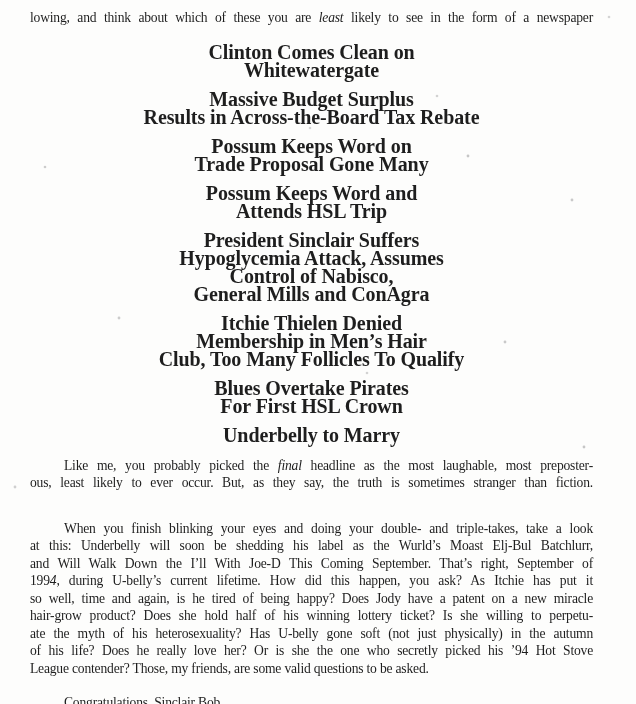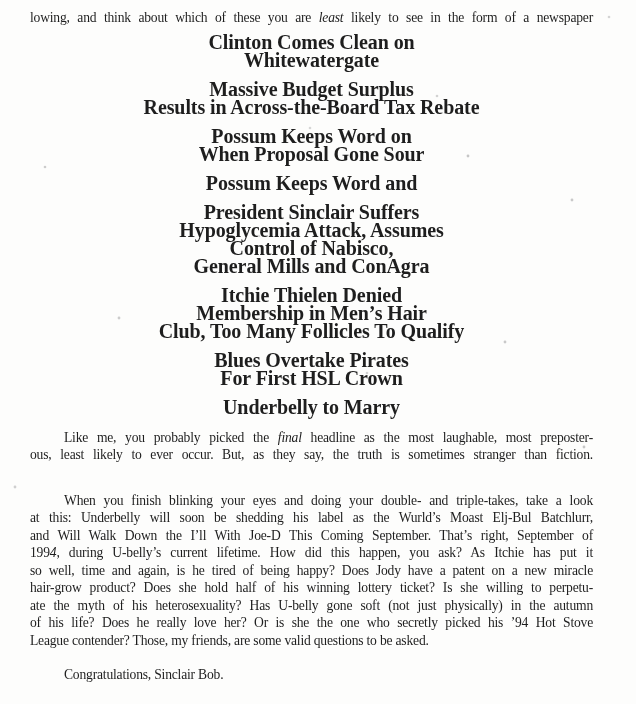--- a/index.html
+++ b/index.html
@@ -20,21 +20,21 @@
   .line{
     font-size:13.6px;
     line-height:17.5px;
     letter-spacing:-0.2px;
     text-align:justify;
     text-align-last:left;
   }
   .line.full{ text-align-last:justify; }
   .line.indent{ text-indent:34px; }
   .line .it{ font-style:italic; }
-  .intro{ margin-bottom:6px; }
+  .intro{ margin-bottom:16px; }
   .headline-group{
     text-align:center;
     font-weight:bold;
     font-size:20px;
     margin-bottom:11px;
     letter-spacing:-0.1px;
   }
   .headline-group:last-child{ margin-bottom:13px; }
   .headline-line{ line-height:18px; }
   .para-1{ margin-bottom:28px; }
@@ -70,24 +70,25 @@
       <div class="headline-group">
         <div class="headline-line">Clinton Comes Clean on</div>
         <div class="headline-line">Whitewatergate</div>
       </div>
       <div class="headline-group">
         <div class="headline-line">Massive Budget Surplus</div>
         <div class="headline-line">Results in Across-the-Board Tax Rebate</div>
       </div>
       <div class="headline-group">
         <div class="headline-line">Possum Keeps Word on</div>
-        <div class="headline-line">When Proposal Gone Sour</div>
+        <div class="headline-line">Trade Proposal Gone Many</div>
       </div>
       <div class="headline-group">
         <div class="headline-line">Possum Keeps Word and</div>
+        <div class="headline-line">Attends HSL Trip</div>
       </div>
       <div class="headline-group">
         <div class="headline-line">President Sinclair Suffers</div>
         <div class="headline-line">Hypoglycemia Attack, Assumes</div>
         <div class="headline-line">Control of Nabisco,</div>
         <div class="headline-line">General Mills and ConAgra</div>
       </div>
       <div class="headline-group">
         <div class="headline-line">Itchie Thielen Denied</div>
         <div class="headline-line">Membership in Men’s Hair</div>

